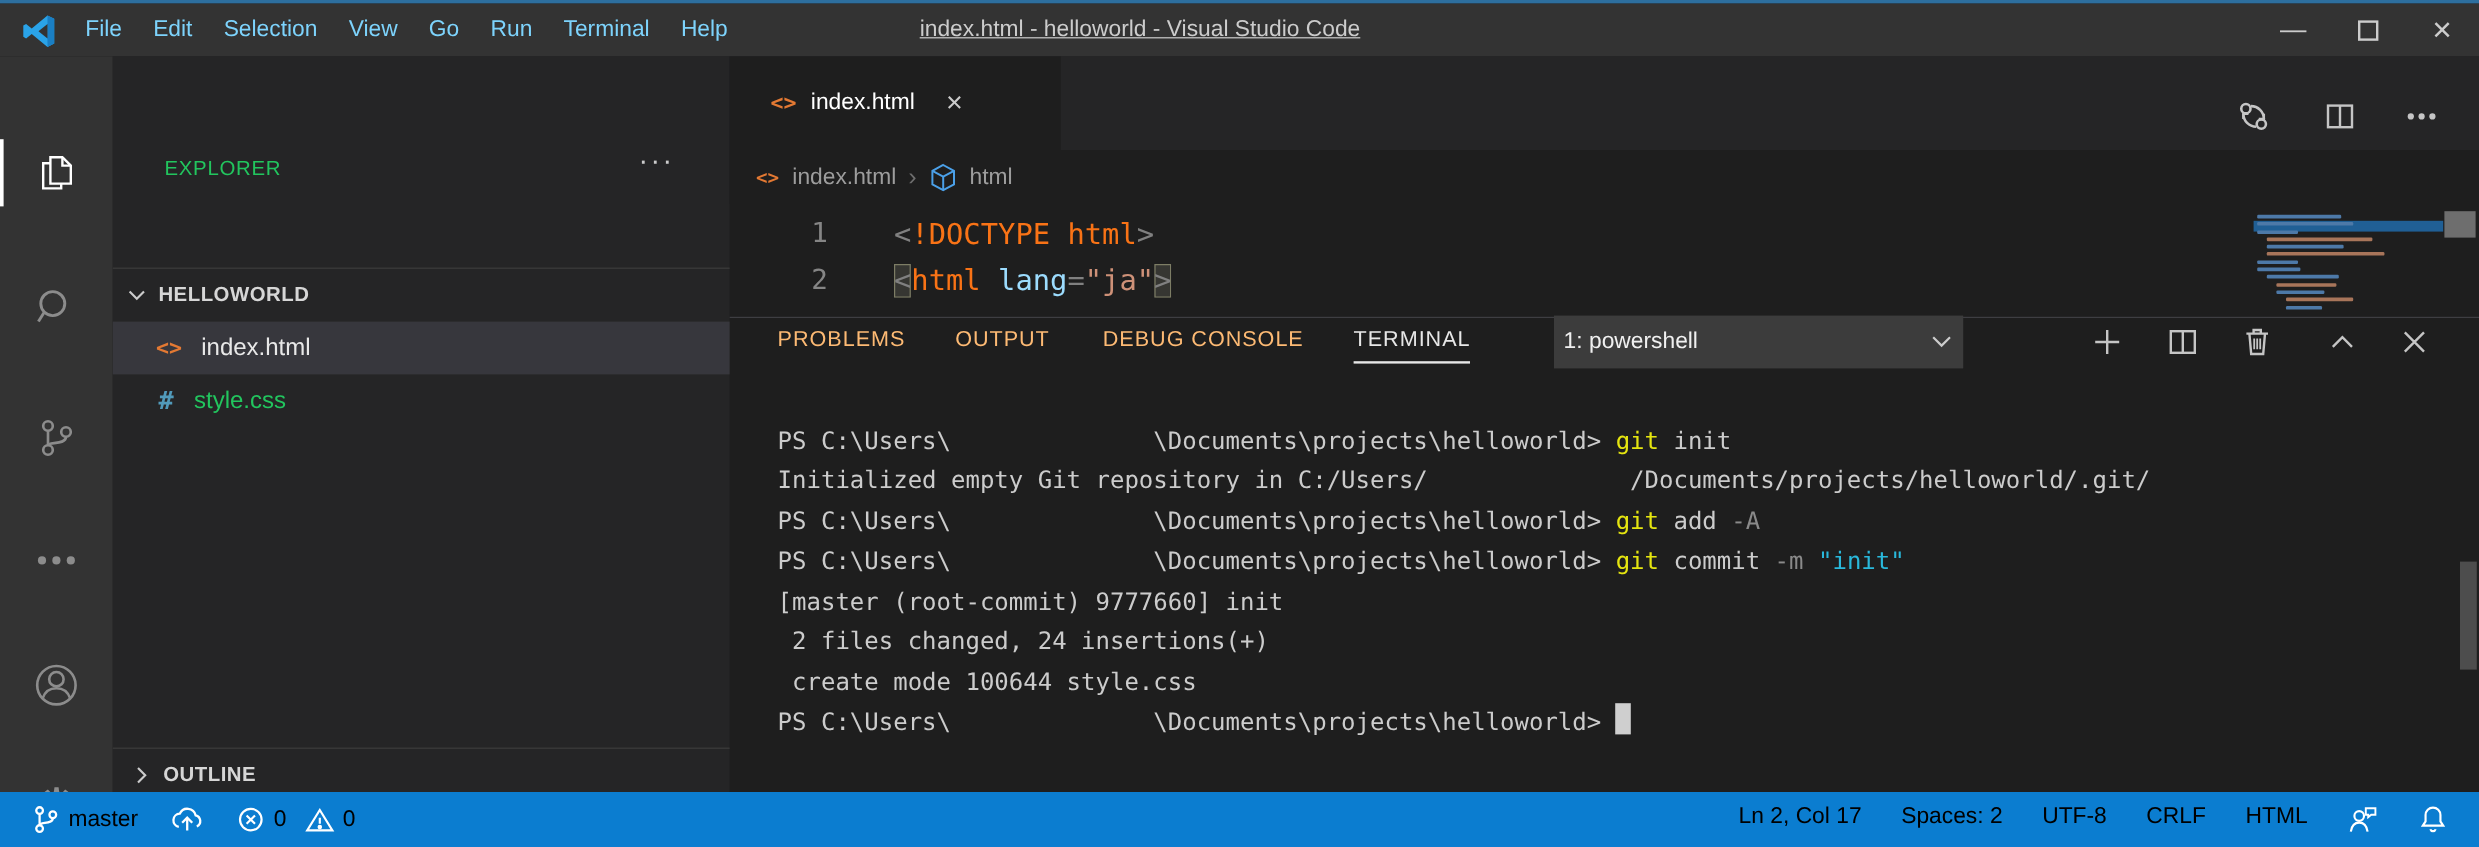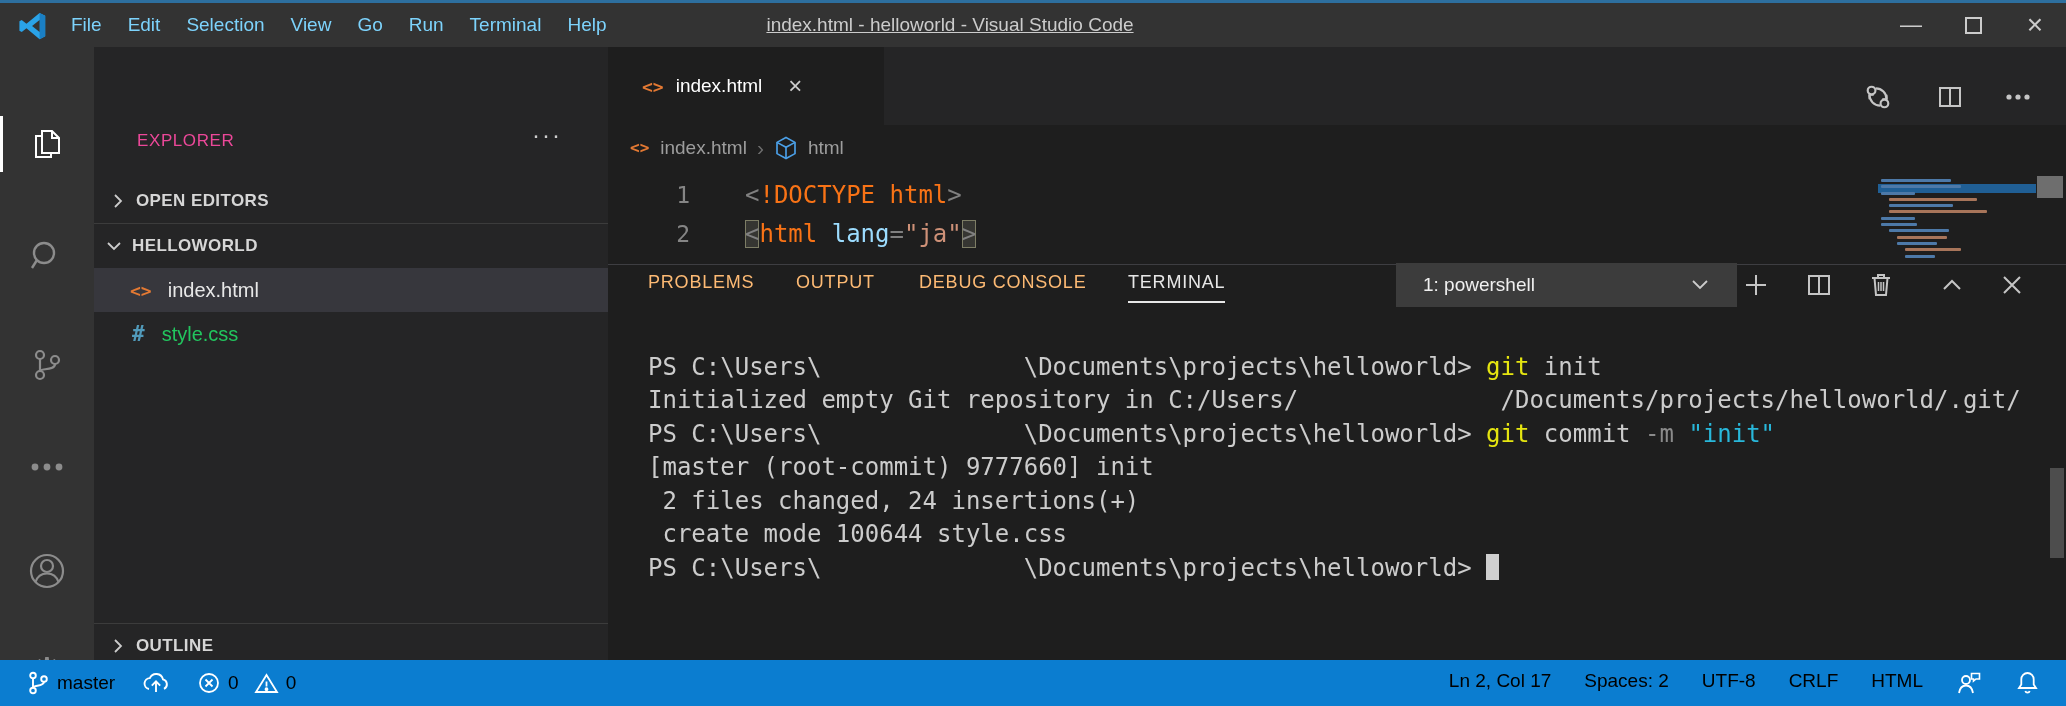--- a/index.html
+++ b/index.html
@@ -24,21 +24,21 @@
   .max-box { width:17px; height:17px; border:2px solid #cccccc; }
 
   
   .activitybar { left:0; top:47px; width:94px; height:613px; background:#333333; }
   .act-btn { position:absolute; left:0; width:94px; height:56px;
              display:flex; align-items:center; justify-content:center; }
   .act-indicator { position:absolute; left:0; top:69px; width:3px; height:56px; background:#ffffff; }
 
   
   .sidebar { left:94px; top:47px; width:514px; height:613px; background:#252526; }
-  .sb-title { position:absolute; left:43px; top:84px; font-size:17px; color:#ec4899; letter-spacing:.6px; }
+  .sb-title { position:absolute; left:43px; top:84px; font-size:17px; color:#22c55e; letter-spacing:.6px; }
   .sb-more { position:absolute; left:438px; top:74px; font-size:24px; color:#cccccc; letter-spacing:2px; }
   .sb-row { position:absolute; left:0; width:514px; display:flex; align-items:center; }
   .sb-section-label { font-weight:bold; font-size:17px; color:#d6d6d6; letter-spacing:.4px; }
   .sb-file-label { font-size:20px; color:#22c55e; }
   .sb-divider { position:absolute; left:0; width:514px; height:1px; background:#3c3c3c; }
   .sel { background:#37373d; }
   .html-glyph { font-family:"DejaVu Sans Mono", monospace; font-weight:bold; color:#e37933; }
   .css-glyph  { font-family:"DejaVu Sans Mono", monospace; font-weight:bold; color:#519aba; }
   .chev { display:inline-flex; width:20px; justify-content:center; }
 
@@ -66,27 +66,27 @@
   
   #minimap { left:1881px; top:179px; width:150px; height:86px; }
   .mm-row { height:3px; margin-bottom:3.3px; border-radius:1px; }
   .mm-highlight { left:1878px; top:184px; width:158px; height:9px; background:#2066a2; opacity:.9; }
   .ed-scroll-thumb { left:2037px; top:176px; width:26px; height:22px; background:#8a8a8a; opacity:.75; }
 
   
   .panel-border { left:608px; top:264px; width:1458px; height:1px; background:#3e3e42; }
   .panel-tab { position:absolute; top:272px; font-size:18px; letter-spacing:.8px; color:#fdba74; padding-bottom:8px; }
   .panel-tab.active { color:#e7e7e7; border-bottom:2px solid #e7e7e7; }
-  .shell-select { left:1396px; top:263px; width:341px; height:44px; background:#3c3c3c;
-                  display:flex; align-items:center; padding:0 27px; font-size:19px; color:#f0f0f0; }
+  .shell-select { left:1295px; top:263px; width:341px; height:44px; background:#3c3c3c;
+                  display:flex; align-items:center; padding:0 8px; font-size:19px; color:#f0f0f0; }
   .panel-btn { position:absolute; top:267px; width:36px; height:36px;
                display:flex; align-items:center; justify-content:center; }
 
   #terminal-lines { position:absolute; left:648px; top:351px;
-                    font-family:"DejaVu Sans Mono", monospace; font-size:24px; }
+                    font-family:"DejaVu Sans Mono", monospace; font-size:20px; }
   .term-line { height:33.45px; line-height:33.45px; white-space:pre; }
   .tm-t{color:#cccccc} .tm-y{color:#e5e510} .tm-dim{color:#8a8a8a} .tm-cyan{color:#29b8db}
   .tm-cursor { display:inline-block; width:13px; height:26px; background:#cfcfcf; vertical-align:-4px; }
   .panel-scroll-thumb { left:2050px; top:468px; width:14px; height:90px; background:#4d4d4d; }
 
   
   .statusbar { left:0; top:660px; width:2066px; height:46px; background:#0b7dd0;
                display:flex; align-items:center; font-size:19px; color:#000000; }
   .sb-left { position:absolute; left:26px; display:flex; align-items:center; gap:26px; }
   .sb-right { position:absolute; right:26px; display:flex; align-items:flex-start; gap:33px; }
@@ -178,28 +178,20 @@
     </div>
     <div class="act-btn" style="top:597px;">
       <span style="font-size:40px;color:#8c8c8c;line-height:1;">⚙</span>
     </div>
   </div>
 
   <div class="abs sidebar">
     <div class="sb-title">EXPLORER</div>
     <div class="sb-more">···</div>
 
-    <div class="sb-row" style="top:131px;height:45px;">
-      <span class="chev" style="margin-left:14px;">
-        <svg width="20" height="20" viewBox="0 0 20 20" fill="none" stroke="#cccccc" stroke-width="1.8">
-            <path d="M7 4 L13 10 L7 16"></path>
-          </svg>
-        </span>
-      <span class="sb-section-label" style="margin-left:8px;">OPEN EDITORS</span>
-    </div>
     <div class="sb-divider" style="top:176px;"></div>
 
     <div class="sb-row" style="top:177px;height:44px;">
       <span class="chev" style="margin-left:10px;">
         <svg width="20" height="20" viewBox="0 0 20 20" fill="none" stroke="#cccccc" stroke-width="1.8">
             <path d="M4 7 L10 13 L16 7"></path>
           </svg>
         </span>
       <span class="sb-section-label" style="margin-left:8px;">HELLOWORLD</span>
     </div>
@@ -357,20 +349,21 @@
     <span>
       <svg width="26" height="26" viewBox="0 0 26 26" fill="none" stroke="#c5c5c5" stroke-width="2">
           <path d="M5 5 L21 21 M21 5 L5 21"></path>
         </svg>
       </span>
   </div>
 
   <div id="terminal-lines">
       <div class="term-line"><span class="tm-t">PS C:\Users\              \Documents\projects\helloworld&gt; </span><span class="tm-y">git</span><span class="tm-t"> init</span></div>
       <div class="term-line"><span class="tm-t">Initialized empty Git repository in C:/Users/              /Documents/projects/helloworld/.git/</span></div>
+      <div class="term-line"><span class="tm-t">PS C:\Users\              \Documents\projects\helloworld&gt; </span><span class="tm-y">git</span><span class="tm-t"> add </span><span class="tm-dim">-A</span></div>
       <div class="term-line"><span class="tm-t">PS C:\Users\              \Documents\projects\helloworld&gt; </span><span class="tm-y">git</span><span class="tm-t"> commit </span><span class="tm-dim">-m</span><span class="tm-t"> </span><span class="tm-cyan">"init"</span></div>
       <div class="term-line"><span class="tm-t">[master (root-commit) 9777660] init</span></div>
       <div class="term-line"><span class="tm-t"> 2 files changed, 24 insertions(+)</span></div>
       <div class="term-line"><span class="tm-t"> create mode 100644 style.css</span></div>
       <div class="term-line"><span class="tm-t">PS C:\Users\              \Documents\projects\helloworld&gt; </span><span class="tm-cursor"></span></div>
     </div>
   <div class="abs panel-scroll-thumb"></div>
 
   <div class="abs statusbar">
     <div class="sb-left">

